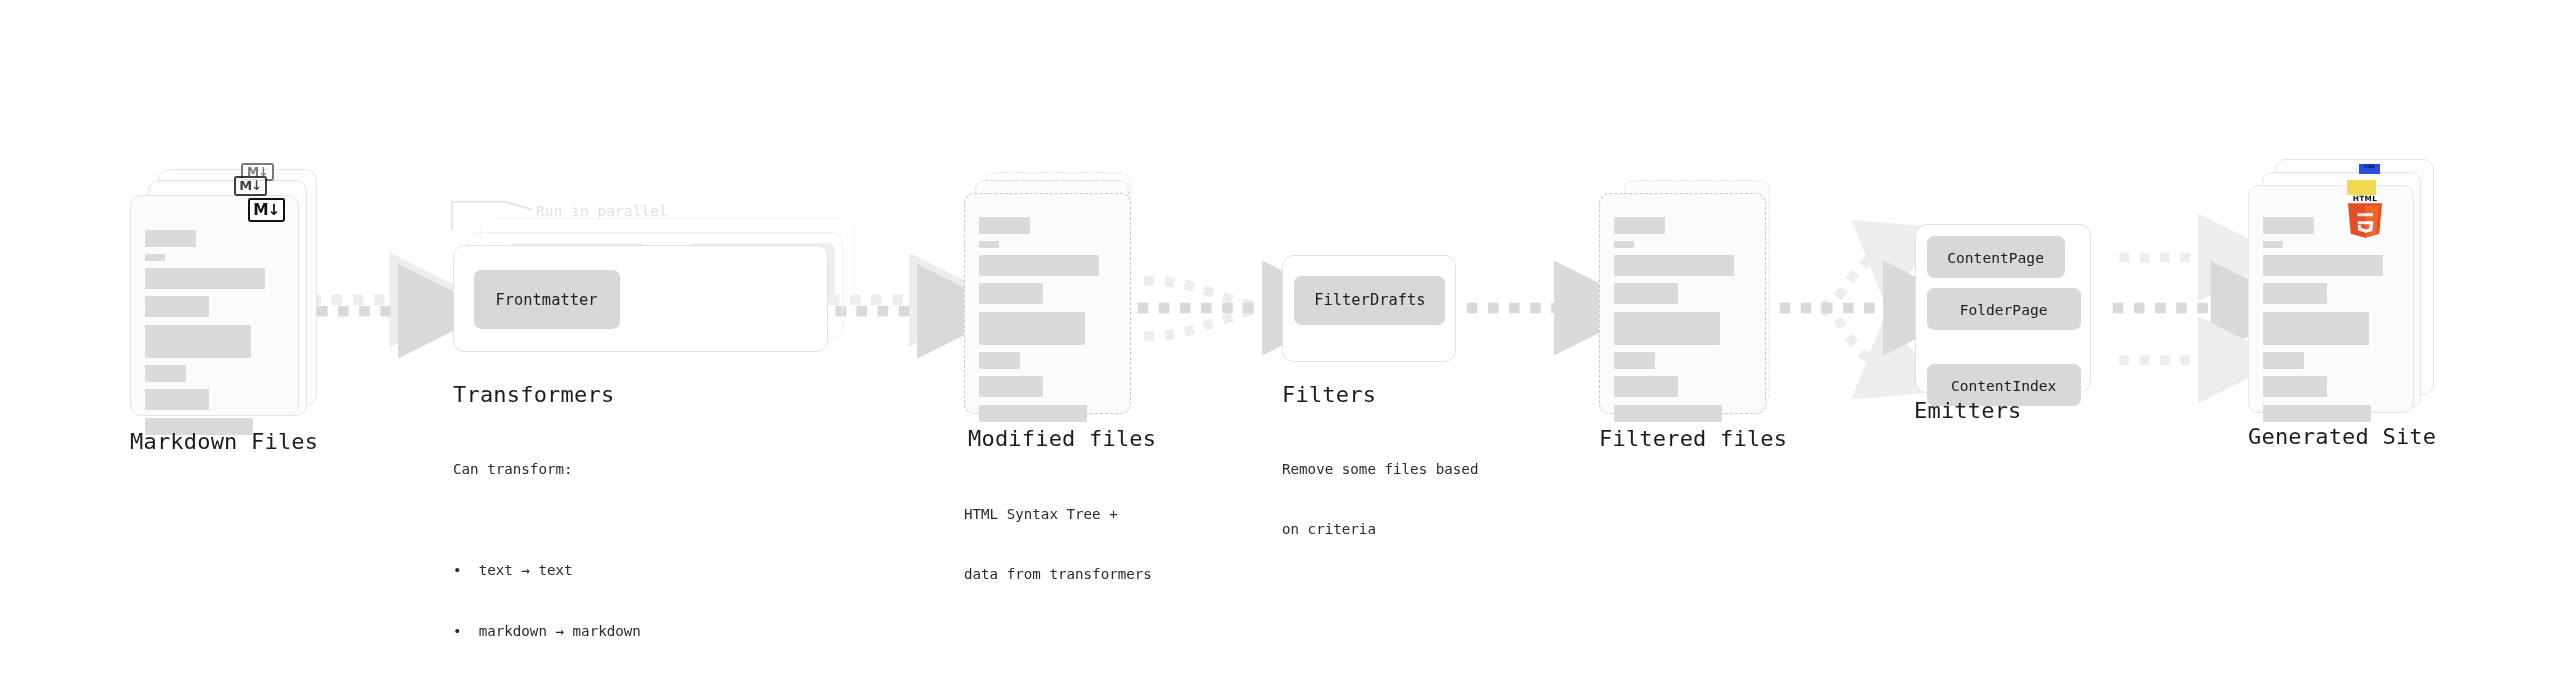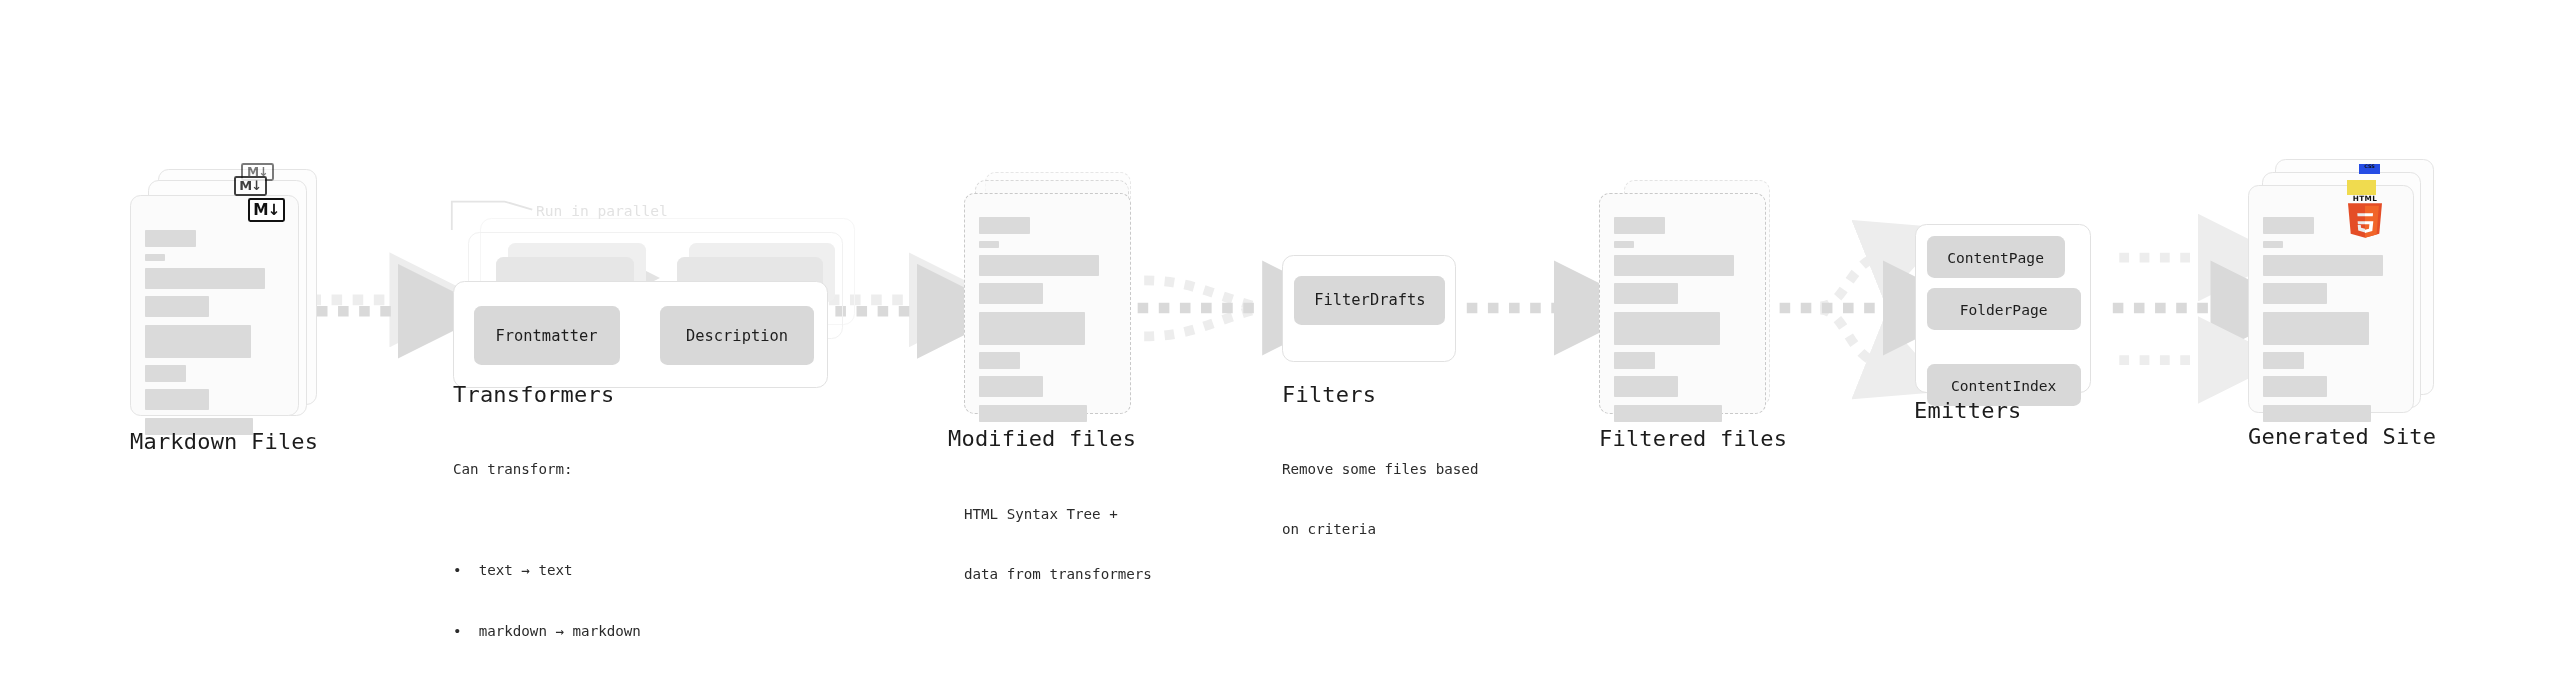--- a/index.html
+++ b/index.html
@@ -162,23 +162,22 @@
 
   <div>
     <div class="pbox ghost2" style="left:480px;top:218px;width:375px;height:107px;">
       <div class="chip g2" style="left:27px;top:24.4px;width:138px;height:59px;">&nbsp;</div>
       <div class="chip g2" style="left:208px;top:24.4px;width:146px;height:59px;">&nbsp;</div>
     </div>
     <div class="pbox ghost" style="left:468px;top:232px;width:375px;height:107px;">
       <div class="chip g1" style="left:27px;top:24.4px;width:138px;height:59px;">&nbsp;</div>
       <div class="chip g1" style="left:208px;top:24.4px;width:146px;height:59px;">&nbsp;</div>
     </div>
-    <div class="pbox" style="left:453px;top:245px;width:375px;height:107px;margin-top:36px;">
+    <div class="pbox" style="left:453px;top:245px;width:375px;height:107px;">
       <div class="chip" style="left:19.5px;top:24.4px;width:146px;height:59px;">Frontmatter</div>
-      <div class="chip" style="left:206px;top:24.4px;width:154px;height:59px;">Description</div>
     </div>
     <div class="parallel-lbl" style="left:536px;top:202px;">Run in parallel</div>
   </div>
   <div class="title" style="left:453px;top:382px;">Transformers</div>
   <div class="caption" style="left:453px;top:418px;">
     <div>Can transform:</div>
     <ul class="blist">
       <li>text → text</li>
       <li>markdown → markdown</li>
       
@@ -194,21 +193,21 @@
         <div class="bar" style="width:19.5px;height:6.5px;"></div>
         <div class="bar" style="width:120px;height:21px;"></div>
         <div class="bar" style="width:64px;height:21px;"></div>
         <div class="bar" style="width:106px;height:33px;"></div>
         <div class="bar" style="width:41px;height:17px;"></div>
         <div class="bar" style="width:64px;height:21px;"></div>
         <div class="bar" style="width:108px;height:17px;"></div>
       </div>
     </div>
   </div>
-  <div class="title" style="left:948px;top:426px;">Modified files</div>
+  <div class="title" style="left:968px;top:426px;">Modified files</div>
   <div class="caption" style="left:964px;top:463px;">
     <div>HTML Syntax Tree +</div>
     <div>data from transformers</div>
   </div>
 
   <div>
     <div class="pbox" style="left:1282px;top:255px;width:174px;height:107px;">
       <div class="chip" style="left:11.4px;top:19.5px;width:151px;height:49px;">FilterDrafts</div>
     </div>
   </div>

